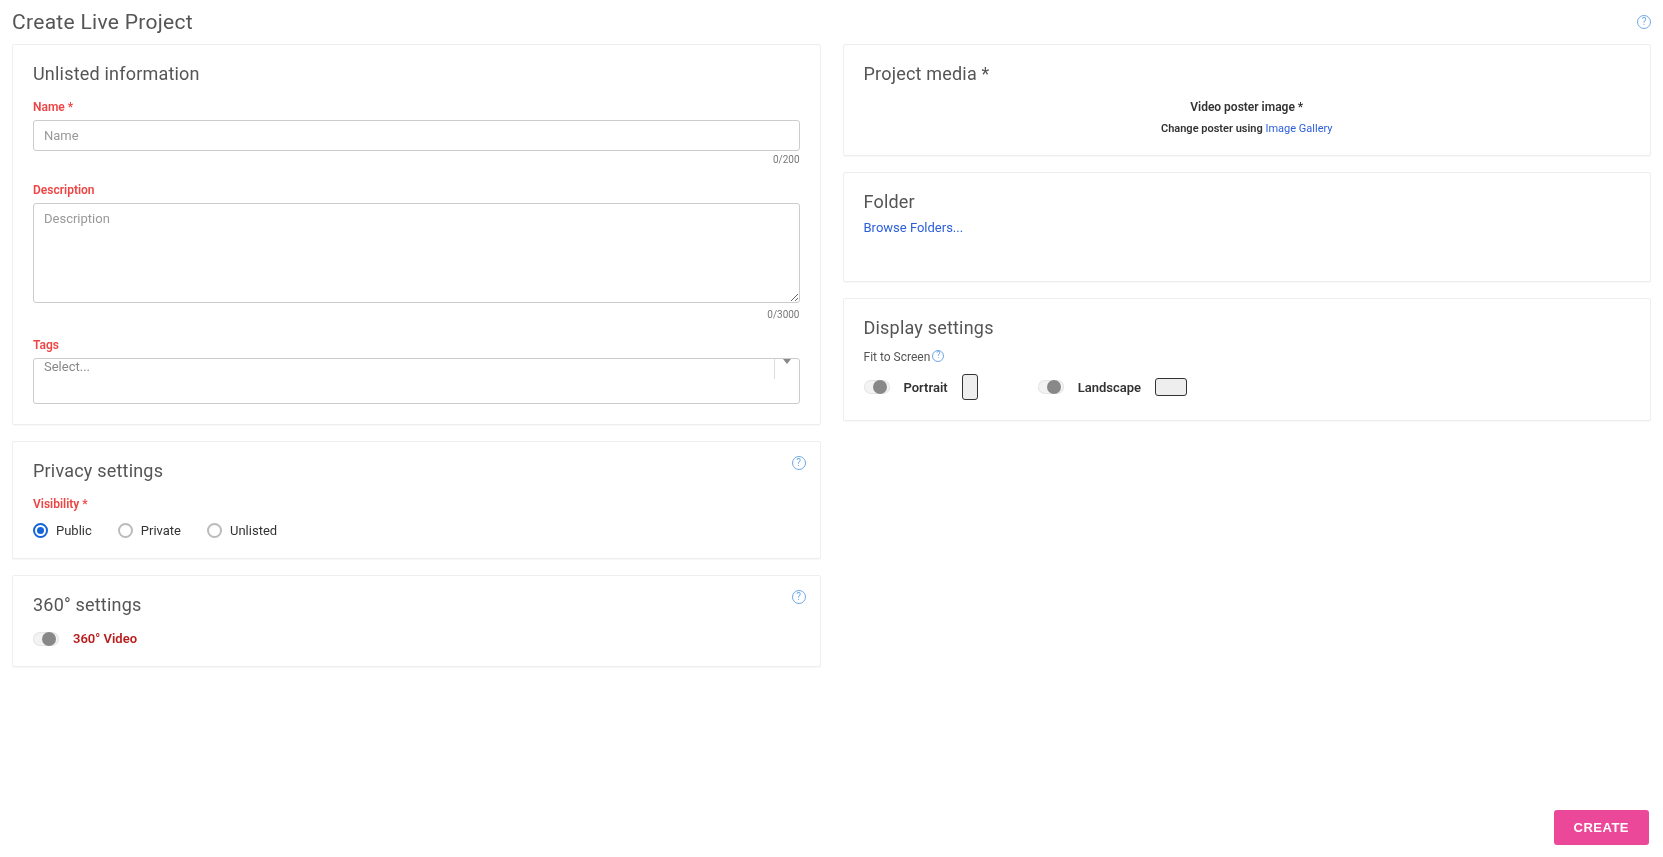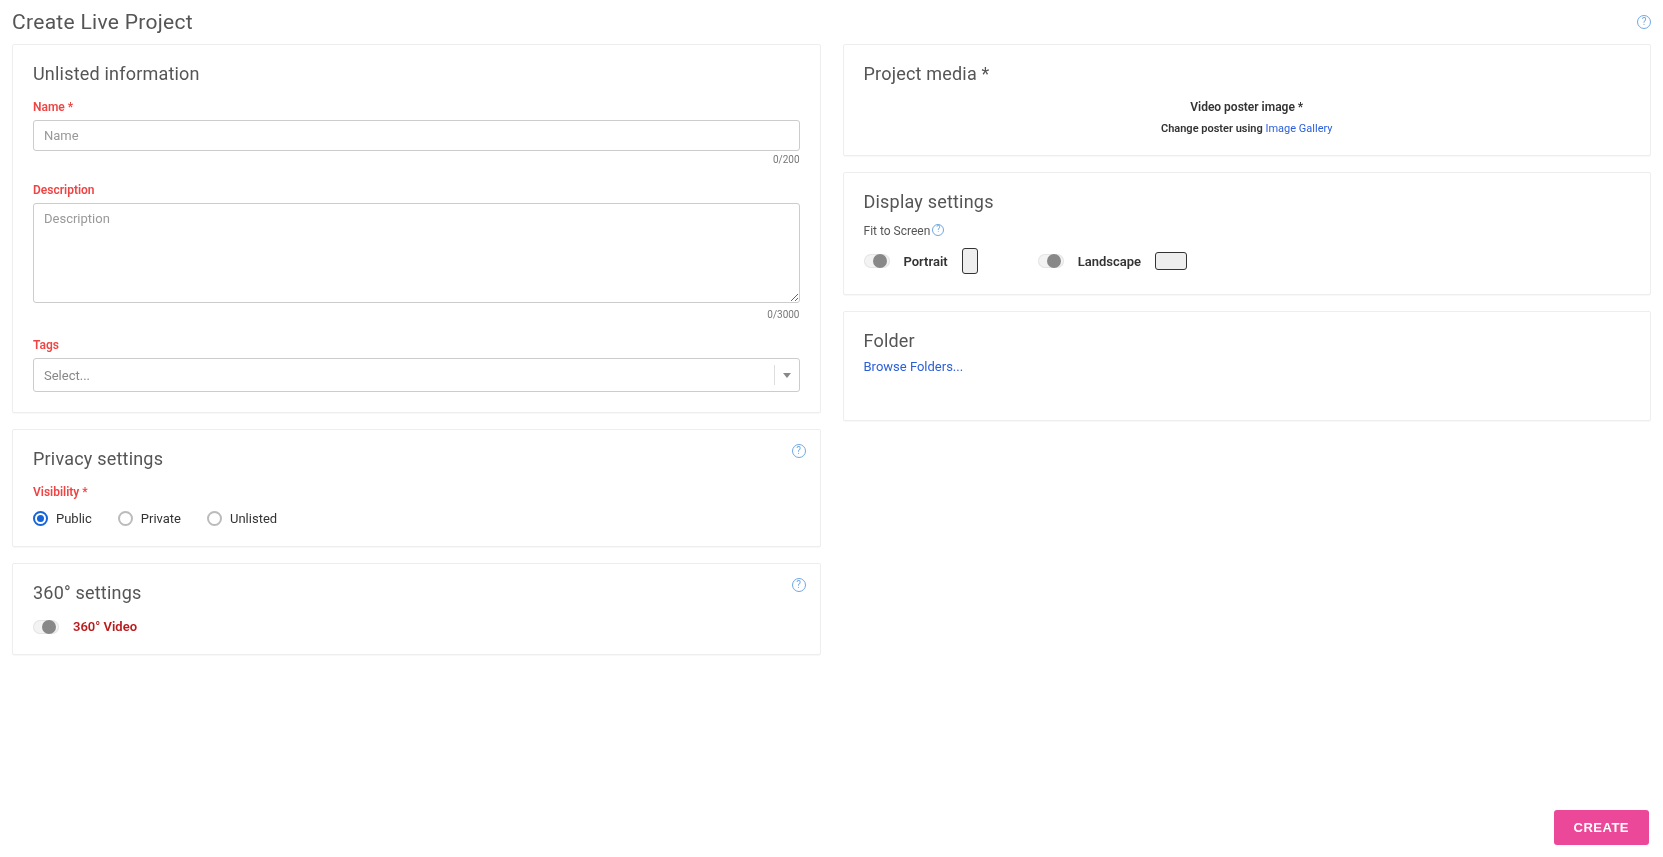--- a/index.html
+++ b/index.html
@@ -92,26 +92,26 @@
     font-size:10px;
     color:#777;
     text-align:right;
     margin-top:3px;
   }
   .field-block { margin-bottom:18px; }
   .field-block:last-child { margin-bottom:0; }
   
   .select-wrap {
     display:flex;
-    align-items:center;
+    align-items:flex-start;
     border:1px solid #ccc;
     border-radius:3px;
     background:#fff;
     padding:0 8px 0 10px;
-    height:34px;
+    height:46px;
   }
   .select-placeholder { flex:1; color:#888; font-size:13px; }
   .select-div {
     width:1px; height:20px; background:#ddd; margin:0 8px;
   }
   .chevron {
     width:0;height:0;
     border-left:4px solid transparent;
     border-right:4px solid transparent;
     border-top:5px solid #888;
@@ -264,42 +264,42 @@
       <div class="card">
         <h2 class="card-title">Project media *</h2>
         <div class="media-center">
           <div class="media-title">Video poster image *</div>
           <div class="media-sub">
             <span>Change poster using </span><a href="#">Image Gallery</a>
           </div>
         </div>
       </div>
 
+      <div class="card" style="min-height:110px;">
+        <h2 class="card-title" style="margin-bottom:8px;">Folder</h2>
+        <span class="link">Browse Folders...</span>
+      </div>
+
       <div class="card">
         <h2 class="card-title" style="margin-bottom:12px;">Display settings</h2>
         <div class="sub-label" style="margin-bottom:8px;">
           <span>Fit to Screen</span><span class="help-icon small">?</span>
         </div>
         <div class="device-row">
           <div class="device-item">
             <span class="toggle off"></span>
             <span class="device-label">Portrait</span>
             <span class="device-icon device-portrait"></span>
           </div>
           <div class="device-item">
             <span class="toggle off"></span>
             <span class="device-label">Landscape</span>
             <span class="device-icon device-landscape"></span>
           </div>
         </div>
       </div>
-
-      <div class="card" style="min-height:110px;">
-        <h2 class="card-title" style="margin-bottom:8px;">Folder</h2>
-        <span class="link">Browse Folders...</span>
-      </div>
     </div>
   </div>
 </div>
 
 <div class="footer">
   <button class="create-btn">CREATE</button>
 </div>
 
 </body></html>

